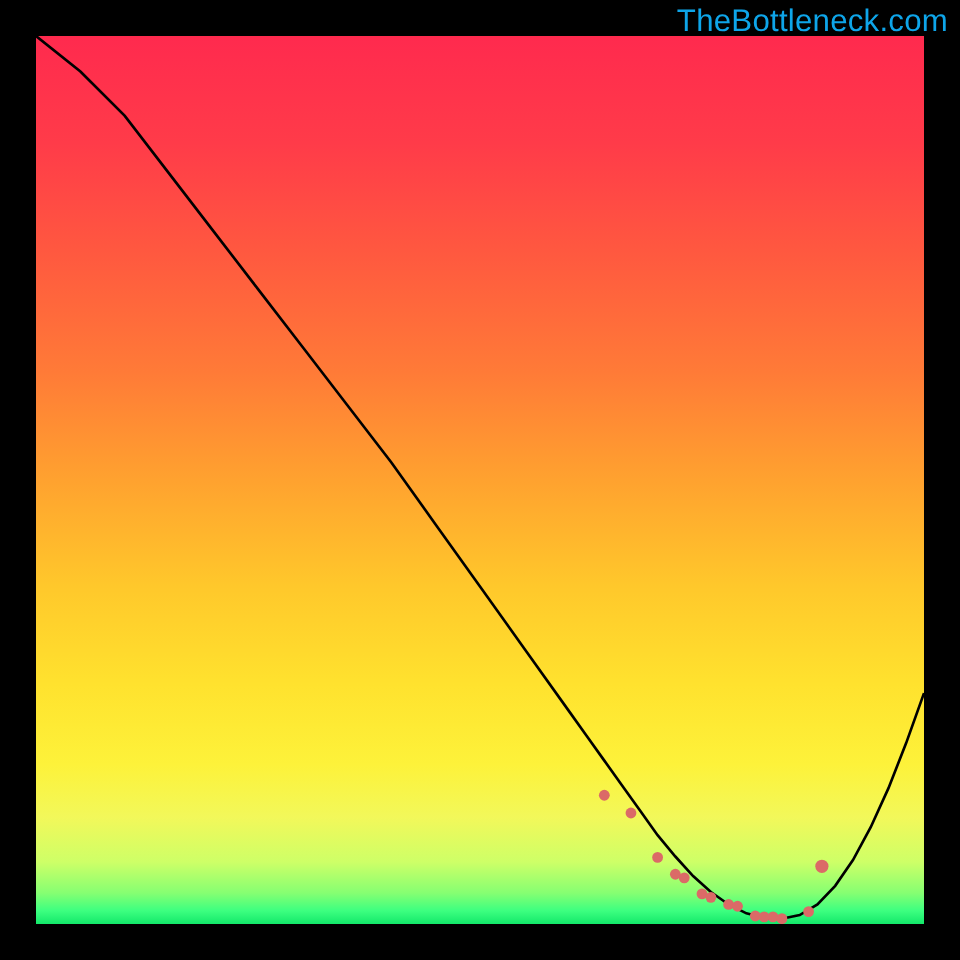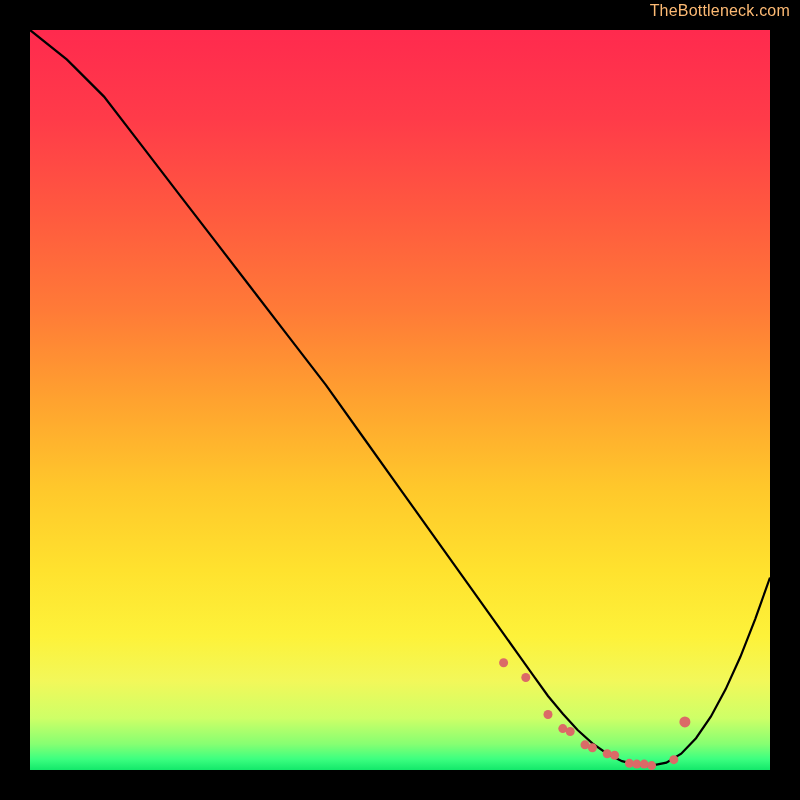--- a/index.html
+++ b/index.html
@@ -14,22 +14,22 @@
   .frame {
     position: relative;
     width: 800px;
     height: 800px;
     background: #000;
   }
   .watermark {
     position: absolute;
     top: 2px;
     right: 10px;
-    color: #fdba74;
-    font-size: 16px;
+    color: #0ea5e9;
+    font-size: 26px;
     font-weight: 500;
     letter-spacing: 0.2px;
     z-index: 10;
   }
   .plot-wrap {
     position: absolute;
     left: 30px;
     top: 30px;
     width: 740px;
     height: 740px;

